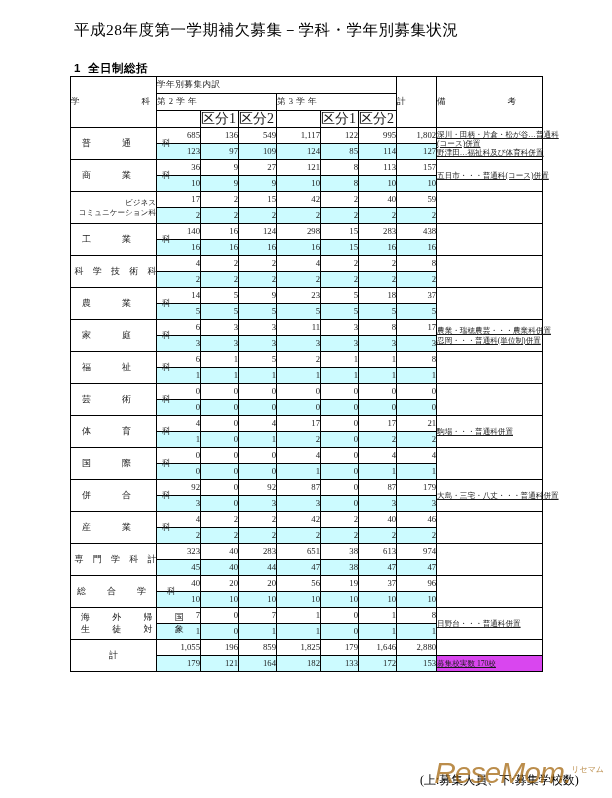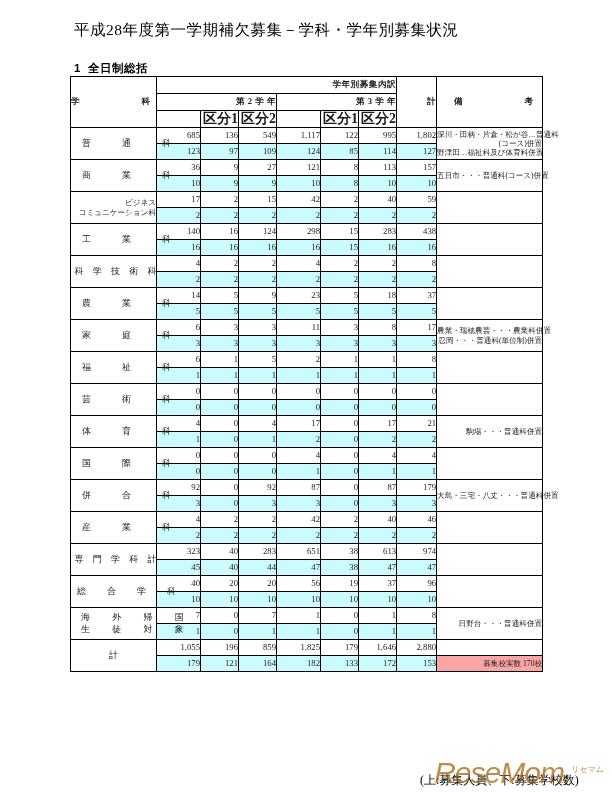--- a/index.html
+++ b/index.html
@@ -64,22 +64,22 @@
   }
   table.grid th,
   table.grid td {
     border: 1px solid #000;
     padding: 0;
     vertical-align: middle;
     background: #fff;
   }
   
   .hd {
-    text-align: right;
-    font-weight: bold;
+    text-align: left;
+    font-weight: normal;
     font-size: 8.6px;
     line-height: 1.1;
     height: 16px;
     letter-spacing: 0.5px;
     white-space: nowrap;
   }
   .hd-group { font-size: 8.6px; }
   .hd-sub { font-size: 14px; letter-spacing: 0; }
   .hd-wide { letter-spacing: 9px; padding-left: 9px; }
 
@@ -118,29 +118,30 @@
     height: 15px;
     line-height: 15px;
     font-family: "Liberation Serif", "DejaVu Serif", serif;
   }
   tr.lower td.num { background: #ccfbff; }
   tr.upper td.num { background: #ffffff; }
 
   
   td.remark {
     font-size: 7.6px;
-    text-align: right;
+    text-align: left;
     padding: 1px 2px 1px 3px;
     line-height: 1.22;
     vertical-align: top;
     white-space: nowrap;
+    text-decoration: underline;
   }
   td.remark.mid { vertical-align: middle; }
   td.remark .line { display: block; }
-  td.remark.highlight { background: #fca5a5; vertical-align: middle; margin-left: 14px; }
+  td.remark.highlight { background: #d946ef; vertical-align: middle; margin-left: 14px; }
 
   
   tr.upper td.num { border-bottom: 1px solid #000; }
 
   
   tr.grp-end td { border-bottom: 1.6px solid #000; }
   td.subject, th.subject-hd { border-right: 1.6px solid #000; }
   td.remark, th.remark-hd { border-left: 1.6px solid #000; }
 
   table.grid { border: 1.6px solid #000; }

